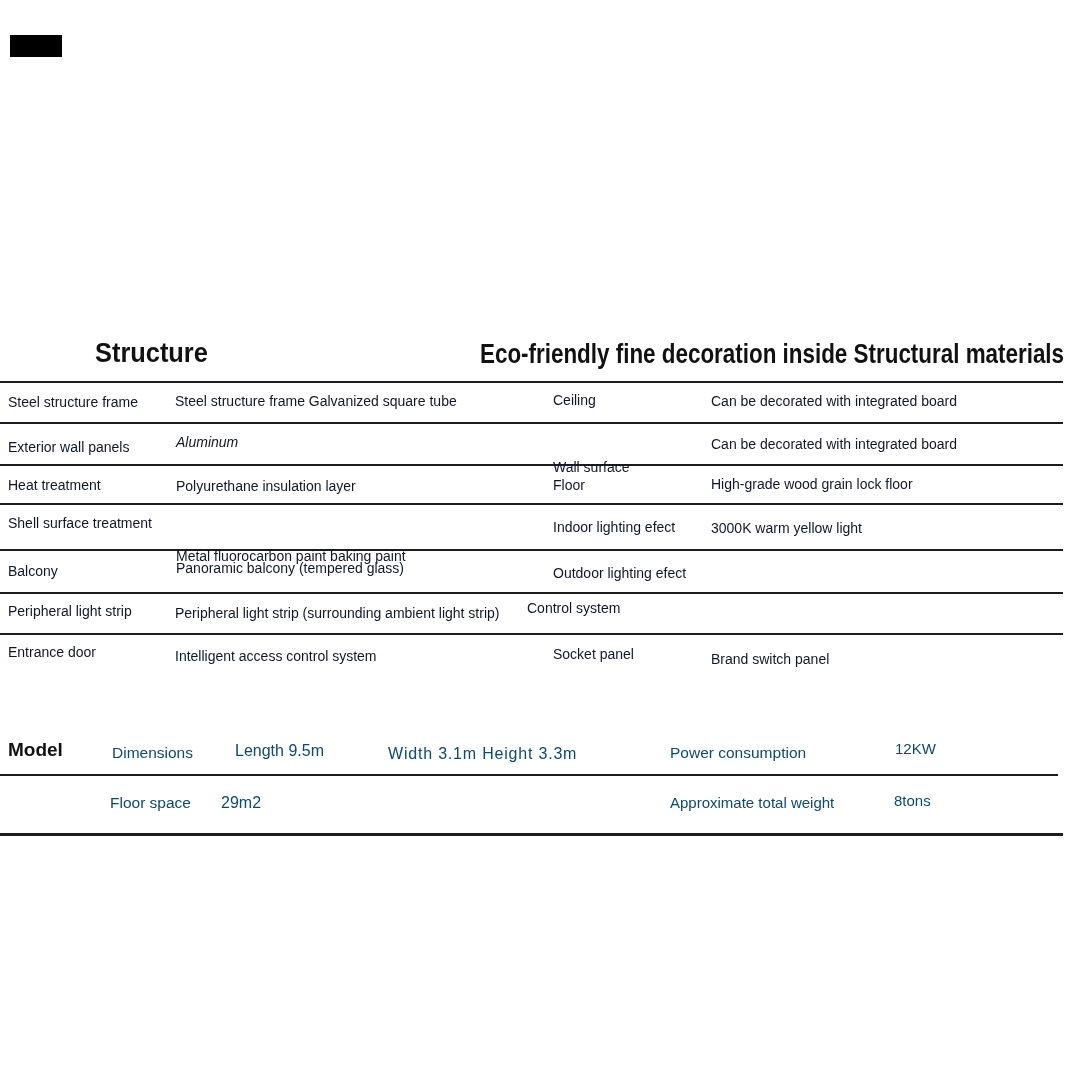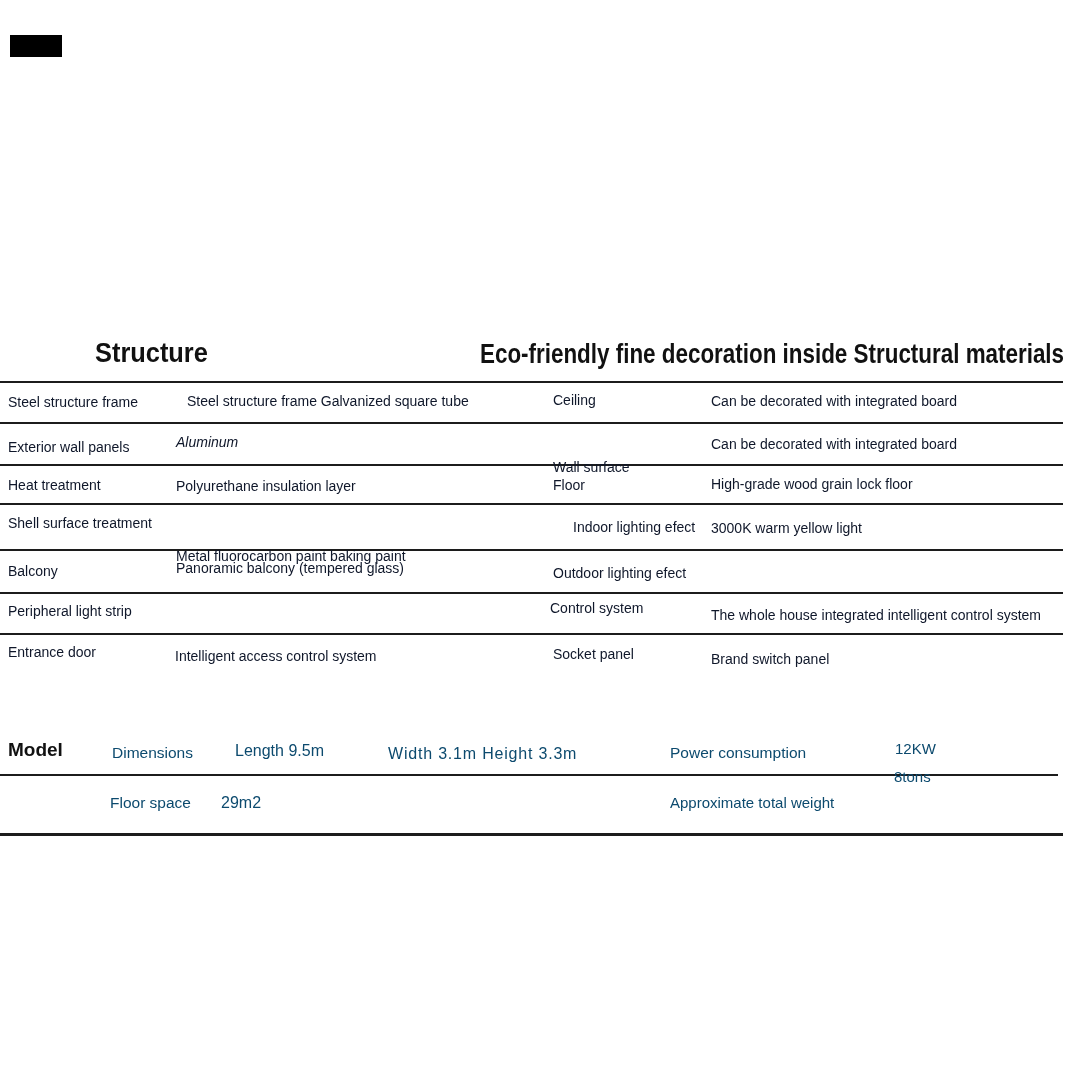--- a/index.html
+++ b/index.html
@@ -26,62 +26,62 @@
 
   <div class="hline" style="top:381px;width:1063px;"></div>
   <div class="hline" style="top:422px;width:1063px;"></div>
   <div class="hline" style="top:464px;width:1063px;"></div>
   <div class="hline" style="top:503px;width:1063px;"></div>
   <div class="hline" style="top:549px;width:1063px;"></div>
   <div class="hline" style="top:592px;width:1063px;"></div>
   <div class="hline" style="top:633px;width:1063px;"></div>
 
   <div class="cell" style="left:8px;top:394px;">Steel structure frame</div>
-  <div class="cell" style="left:187px;top:393px;text-align:center;">Steel structure frame Galvanized square tube</div>
+  <div class="cell" style="left:175px;top:393px;text-align:center;">Steel structure frame Galvanized square tube</div>
   <div class="cell" style="left:553px;top:392px;">Ceiling</div>
   <div class="cell" style="left:711px;top:393px;">Can be decorated with integrated board</div>
 
   <div class="cell" style="left:8px;top:439px;">Exterior wall panels</div>
   <div class="cell" style="left:176px;top:434px;font-style:italic;">Aluminum</div>
   <div class="cell" style="left:553px;top:427px;margin-top:32px;">Wall surface</div>
   <div class="cell" style="left:711px;top:436px;">Can be decorated with integrated board</div>
 
   <div class="cell" style="left:8px;top:477px;">Heat treatment</div>
   <div class="cell" style="left:176px;top:478px;">Polyurethane insulation layer</div>
   <div class="cell" style="left:553px;top:477px;">Floor</div>
   <div class="cell" style="left:711px;top:476px;">High-grade wood grain lock floor</div>
 
   <div class="cell" style="left:8px;top:515px;">Shell surface treatment</div>
   <div class="cell" style="left:176px;top:520px;margin-top:28px;">Metal fluorocarbon paint baking paint</div>
-  <div class="cell" style="left:573px;top:519px;">Indoor lighting efect</div>
+  <div class="cell" style="left:553px;top:519px;">Indoor lighting efect</div>
   <div class="cell" style="left:711px;top:520px;">3000K warm yellow light</div>
 
   <div class="cell" style="left:8px;top:563px;">Balcony</div>
   <div class="cell" style="left:176px;top:560px;">Panoramic balcony (tempered glass)</div>
   <div class="cell" style="left:553px;top:565px;">Outdoor lighting efect</div>
   <div class="cell" style="left:711px;top:565px;"></div>
 
   <div class="cell" style="left:8px;top:603px;">Peripheral light strip</div>
-  <div class="cell" style="left:550px;top:600px;">Control system</div>
-  <div class="cell" style="left:711px;top:607px;">The whole house integrated intelligent control system</div>
+  <div class="cell" style="left:175px;top:605px;">Peripheral light strip (surrounding ambient light strip)</div>
+  <div class="cell" style="left:527px;top:600px;">Control system</div>
 
   <div class="cell" style="left:8px;top:644px;">Entrance door</div>
   <div class="cell" style="left:175px;top:648px;">Intelligent access control system</div>
   <div class="cell" style="left:553px;top:646px;">Socket panel</div>
   <div class="cell" style="left:711px;top:651px;">Brand switch panel</div>
 
   <div class="m-title" style="left:8px;top:739px;">Model</div>
   <div class="m-cell" style="left:112px;top:744px;">Dimensions</div>
   <div class="m-cell" style="left:235px;top:742px;font-size:16px;">Length 9.5m</div>
   <div class="m-cell" style="left:388px;top:745px;font-size:16px;letter-spacing:0.8px;">Width 3.1m Height 3.3m</div>
   <div class="m-cell" style="left:670px;top:744px;">Power consumption</div>
   <div class="m-cell" style="left:895px;top:740px;font-size:15px;">12KW</div>
 
   <div class="hline" style="top:774px;width:1058px;"></div>
 
   <div class="m-cell" style="left:110px;top:794px;">Floor space</div>
   <div class="m-cell" style="left:221px;top:794px;font-size:16px;">29m2</div>
   <div class="m-cell" style="left:670px;top:794px;font-size:15px;">Approximate total weight</div>
-  <div class="m-cell" style="left:894px;top:768px;font-size:15px;">8tons</div>
+  <div class="m-cell" style="left:894px;top:792px;font-size:15px;">8tons</div>
 
   <div class="hline" style="top:833px;width:1063px;height:3px;"></div>
 
 </div>
 
 </body></html>

